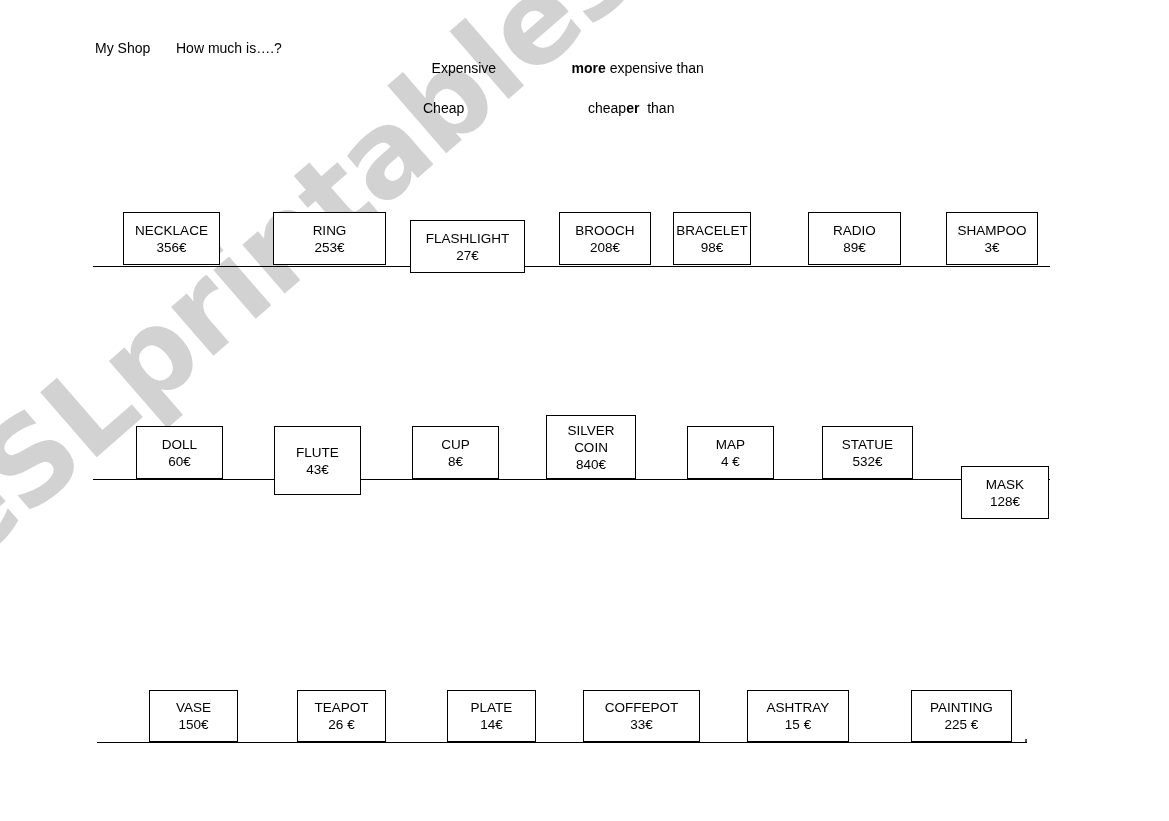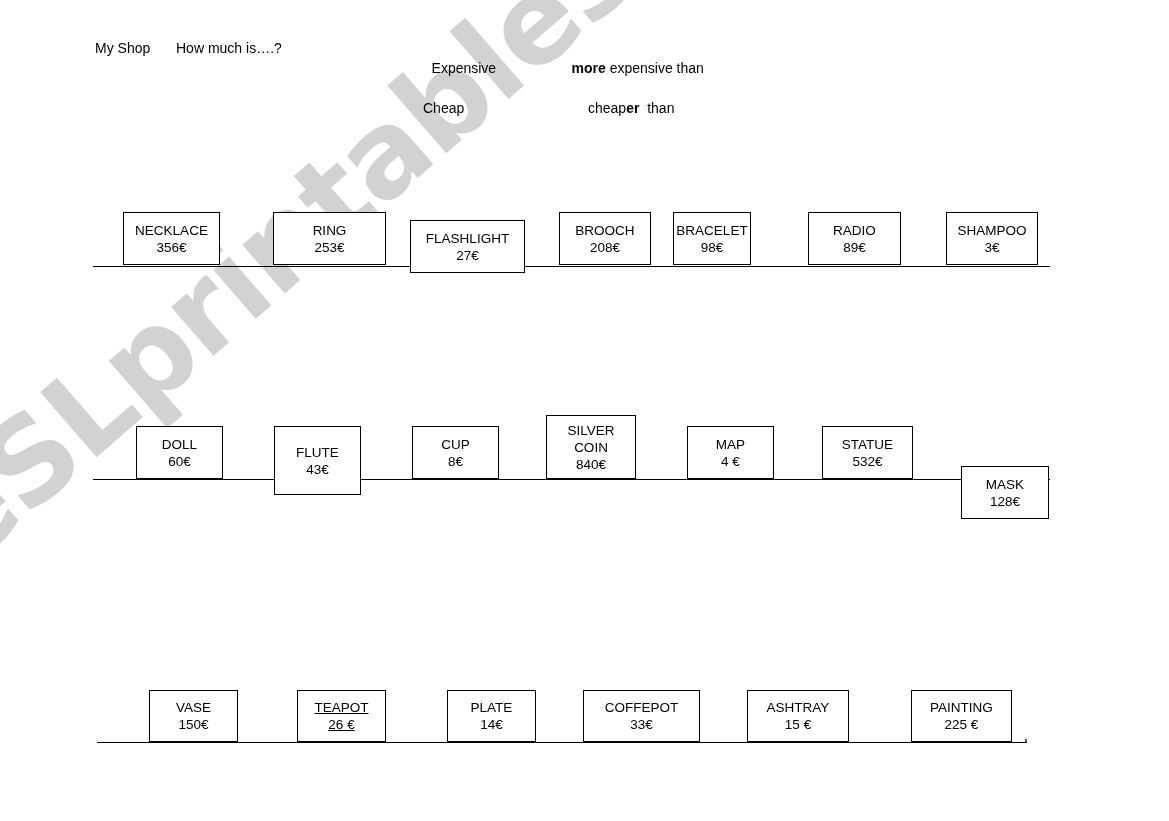--- a/index.html
+++ b/index.html
@@ -125,21 +125,21 @@
       <div class="item" style="left: 136px; top: 426px; width: 87px; height: 53px;"><span class="nm">DOLL</span><span class="pr">60€</span></div>
       <div class="item" style="left: 274px; top: 426px; width: 87px; height: 69px;"><span class="nm">FLUTE</span><span class="pr">43€</span></div>
       <div class="item" style="left: 412px; top: 426px; width: 87px; height: 53px;"><span class="nm">CUP</span><span class="pr">8€</span></div>
       <div class="item" style="left: 546px; top: 415px; width: 90px; height: 64px;"><span class="nm">SILVER
 COIN</span><span class="pr">840€</span></div>
       <div class="item" style="left: 687px; top: 426px; width: 87px; height: 53px;"><span class="nm">MAP</span><span class="pr">4 €</span></div>
       <div class="item" style="left: 822px; top: 426px; width: 91px; height: 53px;"><span class="nm">STATUE</span><span class="pr">532€</span></div>
       <div class="item" style="left: 961px; top: 426px; width: 88px; height: 53px; margin-top: 40px;"><span class="nm">MASK</span><span class="pr">128€</span></div>
       <div class="shelf" style="left: 97px; top: 742px; width: 930px;"></div>
       <div class="item" style="left: 149px; top: 690px; width: 89px; height: 52px;"><span class="nm">VASE</span><span class="pr">150€</span></div>
-      <div class="item" style="left: 297px; top: 690px; width: 89px; height: 52px; text-decoration: underline;"><span class="nm">TEAPOT</span><span class="pr">26 €</span></div>
+      <div class="item" style="left: 297px; top: 690px; width: 89px; height: 52px;"><span class="nm">TEAPOT</span><span class="pr">26 €</span></div>
       <div class="item" style="left: 447px; top: 690px; width: 89px; height: 52px;"><span class="nm">PLATE</span><span class="pr">14€</span></div>
       <div class="item" style="left: 583px; top: 690px; width: 117px; height: 52px;"><span class="nm">COFFEPOT</span><span class="pr">33€</span></div>
       <div class="item" style="left: 747px; top: 690px; width: 102px; height: 52px;"><span class="nm">ASHTRAY</span><span class="pr">15 €</span></div>
       <div class="item" style="left: 911px; top: 690px; width: 101px; height: 52px;"><span class="nm">PAINTING</span><span class="pr">225 €</span></div>
     </div>
 
   <div id="dot"></div>
 </div>
 
 </body></html>

